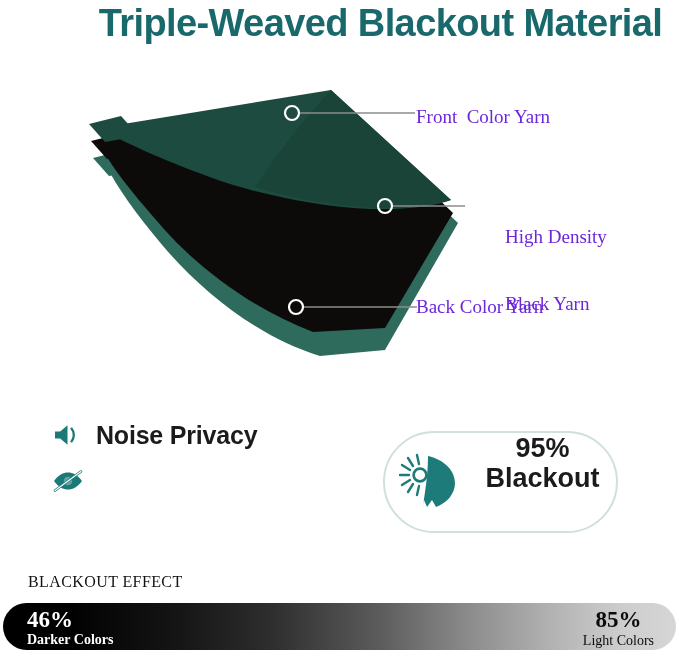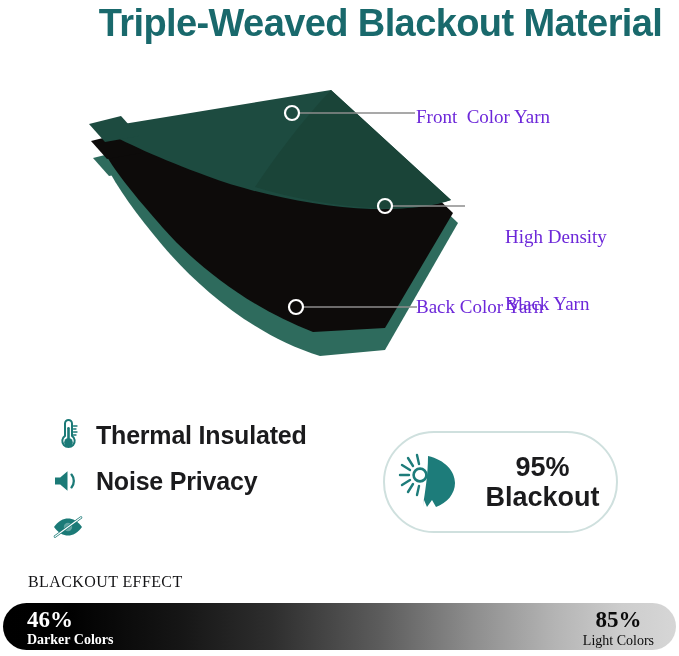--- a/index.html
+++ b/index.html
@@ -90,21 +90,20 @@
   .badge {
     position: absolute;
     left: 383px;
     top: 431px;
     width: 235px;
     height: 102px;
     border: 2px solid #cfe0de;
     border-radius: 51px;
     background: #ffffff;
     display: flex;
-    align-items: center;
     box-sizing: border-box;
   }
   .badge-ico {
     width: 92px;
     min-width: 92px;
     display: flex;
     align-items: center;
     justify-content: center;
   }
   .badge-ico svg { display: block; }
@@ -221,36 +220,20 @@
 
 <div class="callout callout-front">Front  Color Yarn</div>
 <div class="callout callout-mid">
   <div>High Density</div>
   <div>Black Yarn</div>
 </div>
 <div class="callout callout-back">Back Color Yarn</div>
 
 <div class="features">
 
-  <div class="feature-row">
-    <span class="feature-ico">
-      <svg width="24" height="32" viewBox="0 0 24 32" xmlns="http://www.w3.org/2000/svg">
-        <path d="M9 4.5a3.5 3.5 0 0 1 7 0v12.3a6.2 6.2 0 1 1-7 0Z" fill="none" stroke="#1b7a77" stroke-width="2"></path>
-        <rect x="11.2" y="8" width="2.6" height="12" rx="1.3" fill="#1b7a77"></rect>
-        <circle cx="12.5" cy="23.4" r="4.3" fill="#1b7a77"></circle>
-        <g stroke="#1b7a77" stroke-width="1.3" stroke-linecap="round">
-          <line x1="17.5" y1="7" x2="21" y2="7"></line>
-          <line x1="17.5" y1="10" x2="20" y2="10"></line>
-          <line x1="17.5" y1="13" x2="21" y2="13"></line>
-          <line x1="17.5" y1="16" x2="20" y2="16"></line>
-        </g>
-      </svg>
-    </span>
-    <span class="feature-label">Thermal Insulated</span>
-  </div>
 
   <div class="feature-row">
     <span class="feature-ico">
       <svg width="30" height="26" viewBox="0 0 30 26" xmlns="http://www.w3.org/2000/svg">
         <path d="M2 9.5h5.2L14.5 3.2v19.6L7.2 16.5H2Z" fill="#1b7a77"></path>
         <path d="M18.5 6.6a10 10 0 0 1 0 12.8" fill="none" stroke="#1b7a77" stroke-width="2.3" stroke-linecap="round"></path>
       </svg>
     </span>
     <span class="feature-label">Noise Privacy</span>
   </div>

